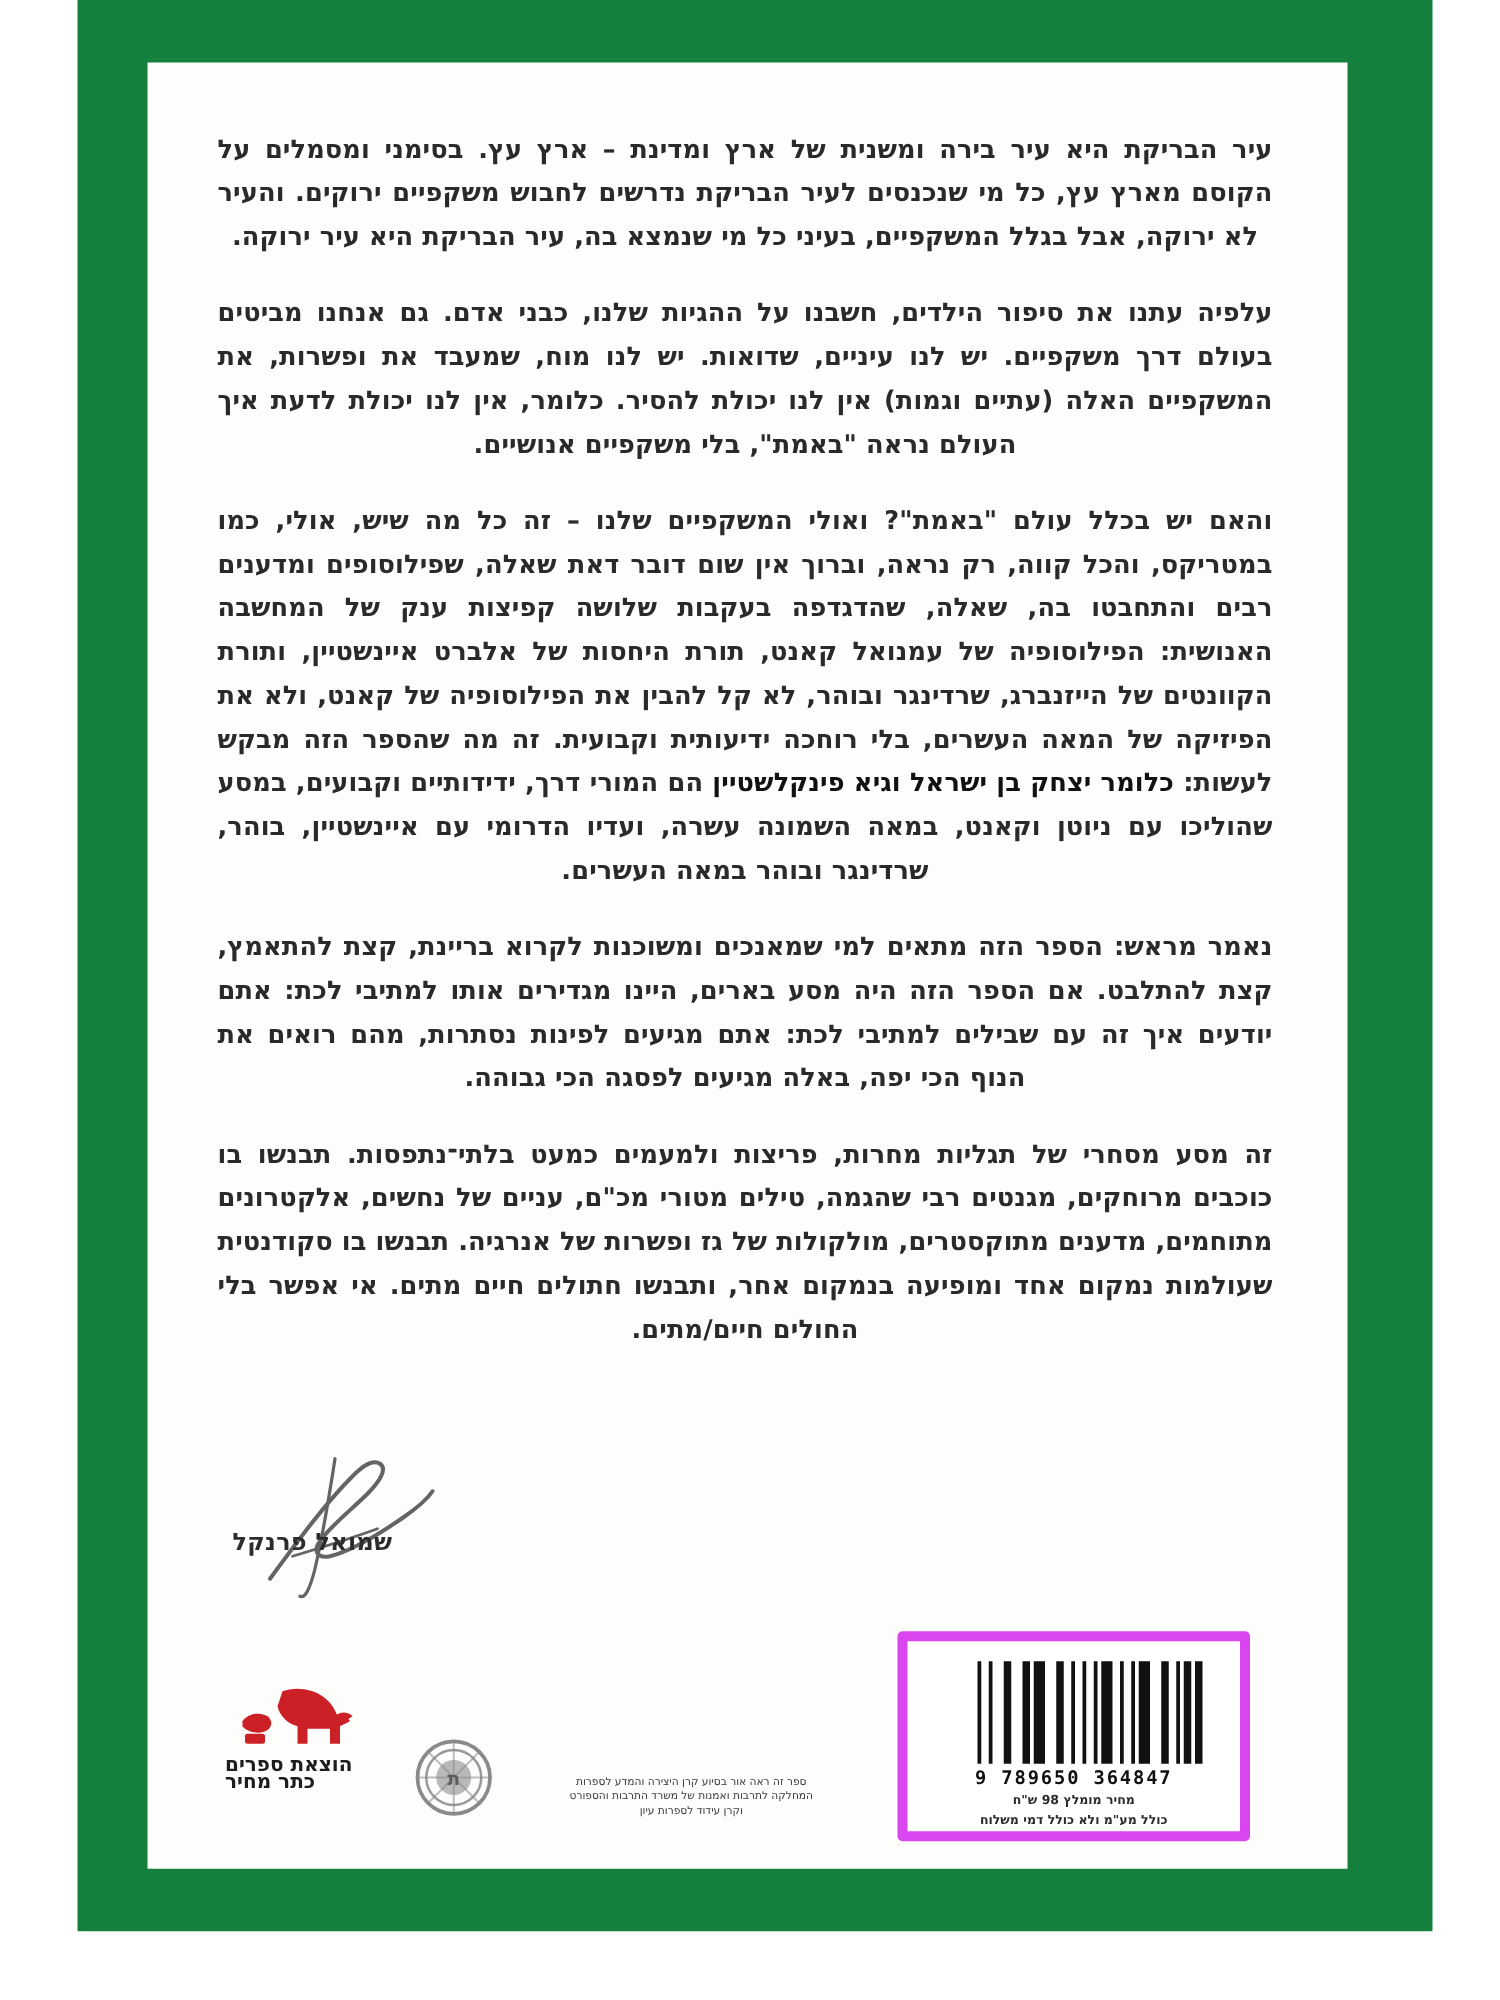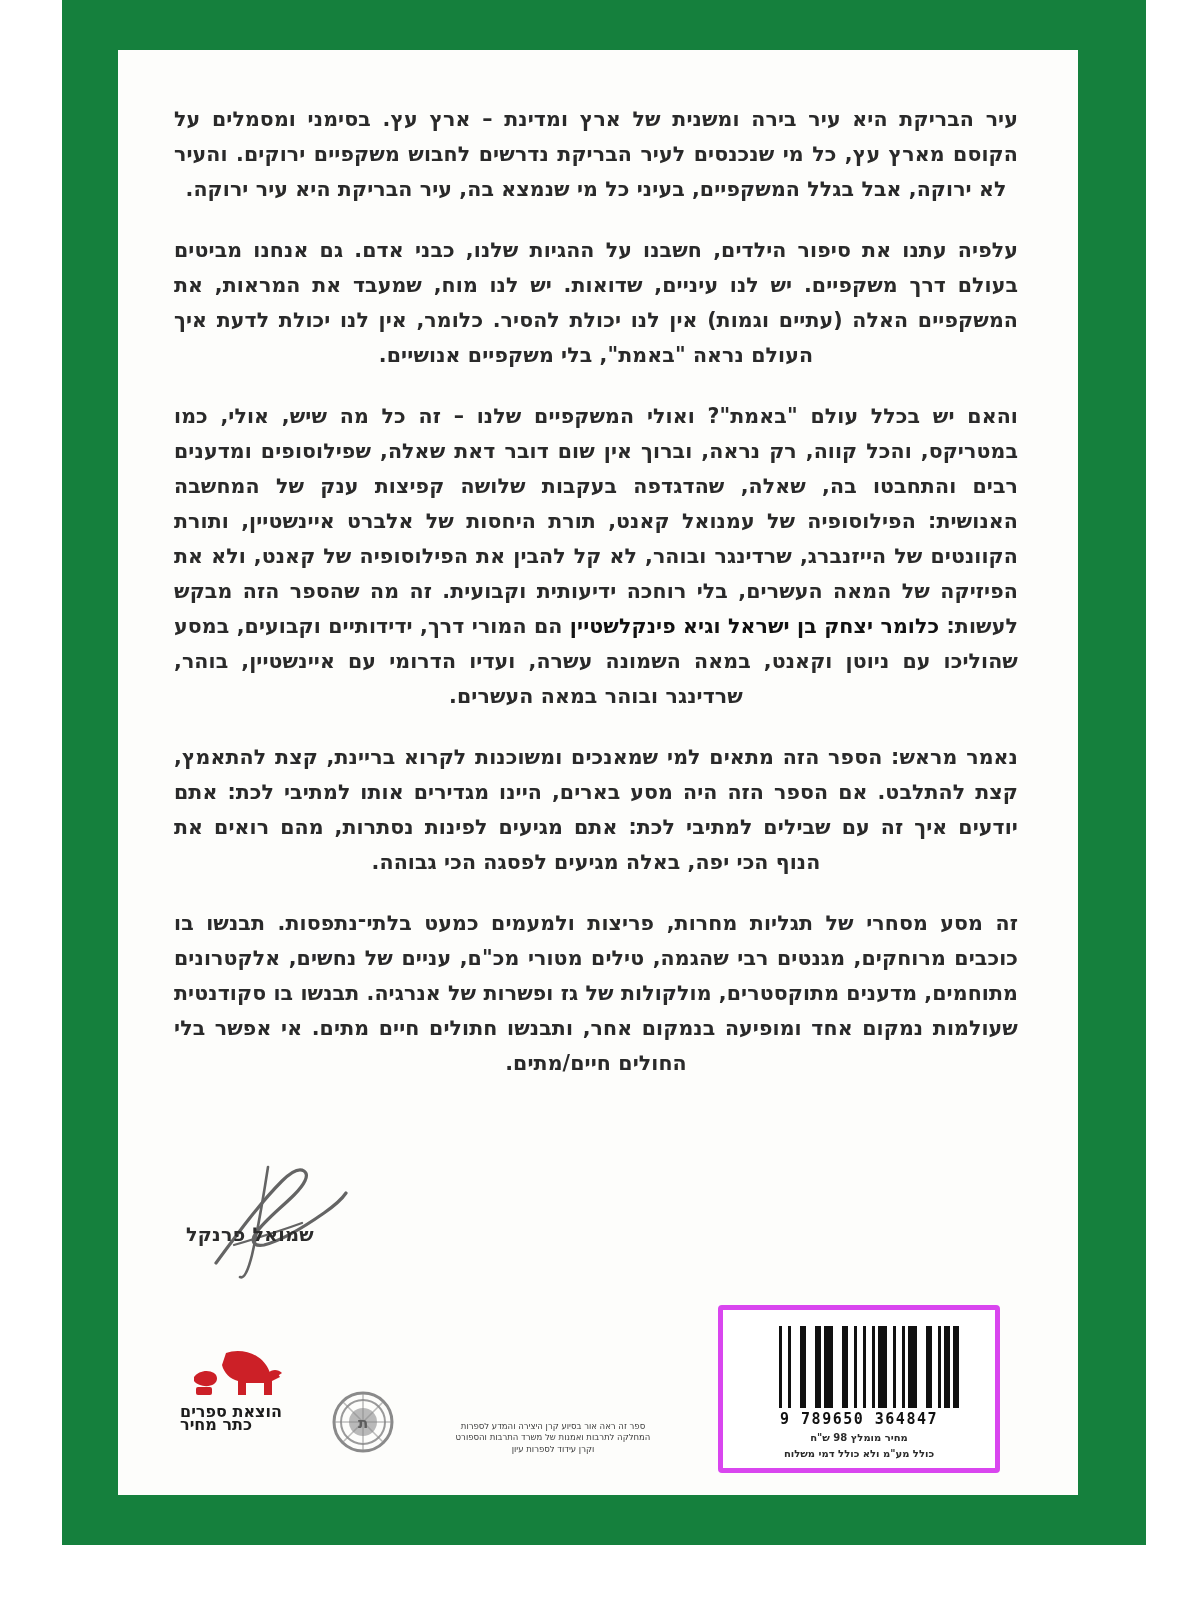--- a/index.html
+++ b/index.html
@@ -125,21 +125,21 @@
     letter-spacing:-.3px;
     filter:blur(0.35px);
   }
 
   
   #barcode-box{
     position:absolute;
     left:600px; bottom:22px;
     width:282px; height:168px;
     background:#fff;
-    border:5px solid #d946ef;
+    border:8px solid #d946ef;
     border-radius:4px;
     box-sizing:border-box;
   }
   #bars{
     position:absolute;left:50px;top:16px;
     width:186px;height:82px;
     display:flex;align-items:stretch;gap:0;
   }
   #bars span{display:block;background:#111;}
   #isbn-digits{
@@ -165,21 +165,21 @@
 </style>
 </head>
 <body>
 
 <div id="cover">
 
   <div id="card">
 
     <div id="blurb">
       <p class="para">עיר הבריקת היא עיר בירה ומשנית של ארץ ומדינת – ארץ עץ. בסימני ומסמלים על הקוסם מארץ עץ, כל מי שנכנסים לעיר הבריקת נדרשים לחבוש משקפיים ירוקים. והעיר לא ירוקה, אבל בגלל המשקפיים, בעיני כל מי שנמצא בה, עיר הבריקת היא עיר ירוקה.</p>
-      <p class="para">עלפיה עתנו את סיפור הילדים, חשבנו על ההגיות שלנו, כבני אדם. גם אנחנו מביטים בעולם דרך משקפיים. יש לנו עיניים, שדואות. יש לנו מוח, שמעבד את המראות, את המשקפיים האלה (עתיים וגמות) אין לנו יכולת להסיר. כלומר, אין לנו יכולת לדעת איך העולם נראה "באמת", בלי משקפיים אנושיים.</p>
+      <p class="para">עלפיה עתנו את סיפור הילדים, חשבנו על ההגיות שלנו, כבני אדם. גם אנחנו מביטים בעולם דרך משקפיים. יש לנו עיניים, שדואות. יש לנו מוח, שמעבד את ופשרות, את המשקפיים האלה (עתיים וגמות) אין לנו יכולת להסיר. כלומר, אין לנו יכולת לדעת איך העולם נראה "באמת", בלי משקפיים אנושיים.</p>
       <p class="para">והאם יש בכלל עולם "באמת"? ואולי המשקפיים שלנו – זה כל מה שיש, אולי, כמו במטריקס, והכל קווה, רק נראה, וברוך אין שום דובר דאת שאלה, שפילוסופים ומדענים רבים והתחבטו בה, שאלה, שהדגדפה בעקבות שלושה קפיצות ענק של המחשבה האנושית: הפילוסופיה של עמנואל קאנט, תורת היחסות של אלברט איינשטיין, ותורת הקוונטים של הייזנברג, שרדינגר ובוהר, לא קל להבין את הפילוסופיה של קאנט, ולא את הפיזיקה של המאה העשרים, בלי רוחכה ידיעותית וקבועית. זה מה שהספר הזה מבקש לעשות: <b>כלומר יצחק בן ישראל וגיא פינקלשטיין</b> הם המורי דרך, ידידותיים וקבועים, במסע שהוליכו עם ניוטן וקאנט, במאה השמונה עשרה, ועדיו הדרומי עם איינשטיין, בוהר, שרדינגר ובוהר במאה העשרים.</p>
       <p class="para">נאמר מראש: הספר הזה מתאים למי שמאנכים ומשוכנות לקרוא בריינת, קצת להתאמץ, קצת להתלבט. אם הספר הזה היה מסע בארים, היינו מגדירים אותו למתיבי לכת: אתם יודעים איך זה עם שבילים למתיבי לכת: אתם מגיעים לפינות נסתרות, מהם רואים את הנוף הכי יפה, באלה מגיעים לפסגה הכי גבוהה.</p>
       <p class="para">זה מסע מסחרי של תגליות מחרות, פריצות ולמעמים כמעט בלתי־נתפסות. תבנשו בו כוכבים מרוחקים, מגנטים רבי שהגמה, טילים מטורי מכ"ם, עניים של נחשים, אלקטרונים מתוחמים, מדענים מתוקסטרים, מולקולות של גז ופשרות של אנרגיה. תבנשו בו סקודנטית שעולמות נמקום אחד ומופיעה בנמקום אחר, ותבנשו חתולים חיים מתים. אי אפשר בלי החולים חיים/מתים.</p>
     </div>
 
     <div id="sig-wrap">
       <svg id="sig-mark" viewBox="0 0 170 120" aria-hidden="true">
         <path d="M18 104 C40 74 62 44 84 22 C92 14 100 8 106 12 C112 16 106 26 96 36
                  C84 48 66 62 58 74 C52 82 56 88 66 86 C82 82 106 68 126 54
                  C136 47 144 40 148 34" fill="none" stroke="#3a3a3a" stroke-width="3.2" stroke-linecap="round"></path>

